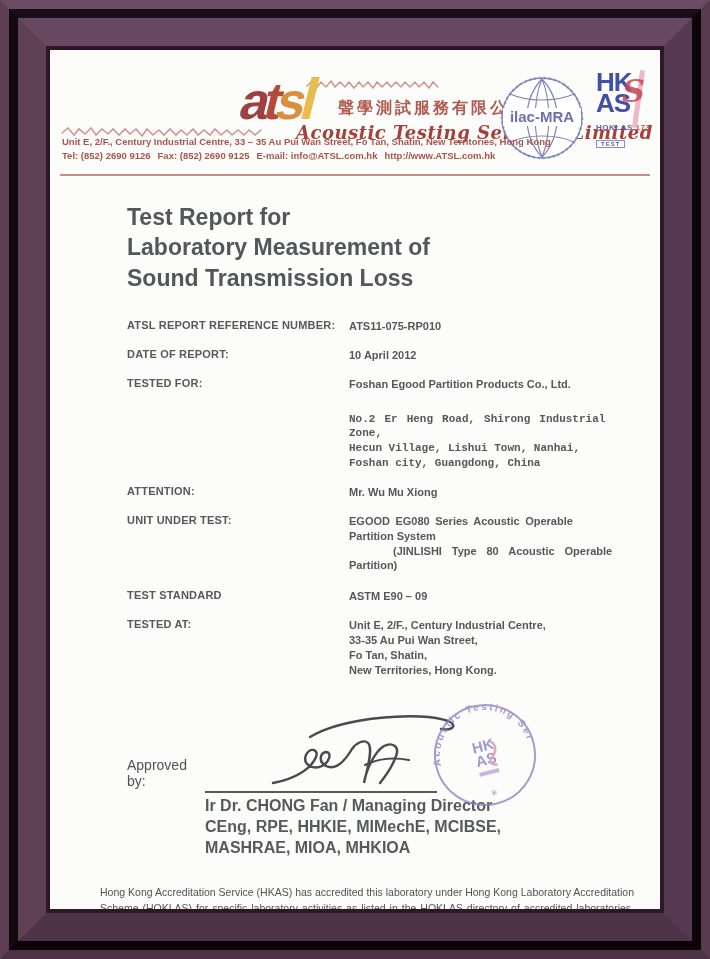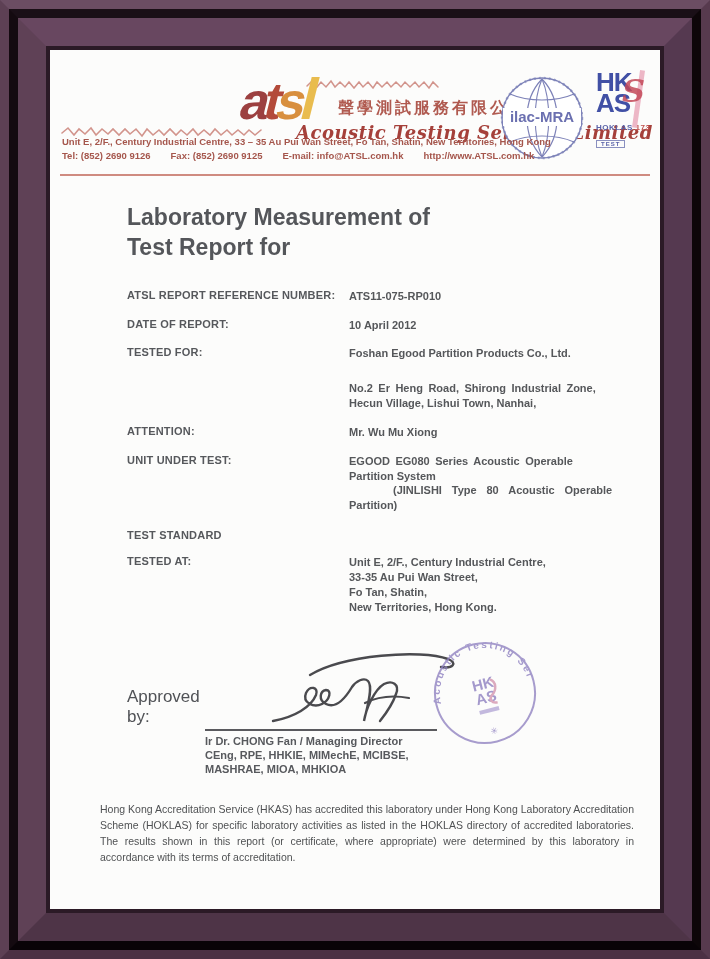--- a/index.html
+++ b/index.html
@@ -73,48 +73,48 @@
   .hkas-s-stroke { position: absolute; left: 40px; top: -2px; width: 5px; height: 58px;
     background: #edb7c6; transform: rotate(8deg); }
   .hoklas-line { margin-top: 8px; font-size: 8px; font-weight: bold; 
     color: #5a62a8; letter-spacing: 0.5px; }
   .hoklas-num { color: #c0504d; }
   .test-box { display: inline-block; margin-top: 1px; font-size: 6px; font-weight: bold;
     color: #5a62a8; border: 1px solid #8a90c0; padding: 0 4px; letter-spacing: 1px; }
 
   .addr-block { position: absolute; left: 12px; top: 70px; width: 520px; }
   .addr-line { font-size: 9.5px; font-weight: bold; color: #a5564c; margin-bottom: 3px; }
-  .contact-line { display: flex; gap: 20px; font-size: 9.5px; font-weight: bold; color: #a5564c; }
+  .contact-line { display: flex; gap: 7px; font-size: 9.5px; font-weight: bold; color: #a5564c; }
   .red-rule { margin: 8px 10px 0 10px; height: 2px; background: #cf8b80; }
 
   
   .report-title {
     margin: 26px 30px 0 77px;
     font-size: 23px; font-weight: bold; color: #54565a; line-height: 1.32;
   }
 
   
   .fields { margin: 26px 30px 0 77px; font-size: 11px; }
   .frow { display: flex; margin-bottom: 14px; }
   .flabel { width: 222px; flex: none; font-weight: bold; letter-spacing: 0.2px; color: #56585c; }
   .fvalue { width: 292px; font-weight: bold; font-size: 11px; color: #55575a; line-height: 1.35; }
   .gap-lg { margin-top: 16px; }
-  .gap-md { margin-top: 20px; }
+  .gap-md { margin-top: 20px; font-family: Liberation Mono, monospace; }
   .ws1 { word-spacing: 0.22em; }
   .ws2 { word-spacing: 0.62em; margin-left: 44px; }
 
   
   .approval { margin: 34px 30px 0 77px; position: relative; }
   .approve-row { display: flex; align-items: flex-end; }
-  .approve-label { font-size: 17px; color: #505256; padding-bottom: 4px; width: 78px; flex: none; }
+  .approve-label { font-size: 14px; color: #505256; padding-bottom: 4px; width: 78px; flex: none; }
   .sig-col { position: relative; }
   .sig-svg { display: block; margin-left: 10px; }
   .sig-line { width: 232px; border-top: 2px solid #5a5a5e; }
   .stamp { position: absolute; left: 218px; top: -18px; opacity: 0.9; }
-  .approver-block { margin-left: 78px; margin-top: 3px; font-size: 11px; font-weight: bold;
+  .approver-block { margin-left: 78px; margin-top: 3px; font-size: 16px; font-weight: bold;
     color: #57595d; line-height: 1.3; }
 
   
   .footer-note {
     margin: 26px 26px 0 50px;
     font-size: 10.5px; color: #4f5153; line-height: 1.5;
     text-align: justify;
   }
 </style>
 </head>
@@ -172,59 +172,62 @@
           <span>Tel: (852) 2690 9126</span>
           <span>Fax: (852) 2690 9125</span>
           <span>E-mail: info@ATSL.com.hk</span>
           <span>http://www.ATSL.com.hk</span>
         </div>
       </div>
     </div>
     <div class="red-rule"></div>
 
     <div class="report-title">
+      <div>Test Report for</div>
       <div>Laboratory Measurement of</div>
-      <div>Test Report for</div>
+      <div>Sound Transmission Loss</div>
     </div>
 
     <div class="fields">
       <div class="frow">
         <div class="flabel">ATSL REPORT REFERENCE NUMBER:</div>
         <div class="fvalue">ATS11-075-RP010</div>
       </div>
       <div class="frow">
         <div class="flabel">DATE OF REPORT:</div>
         <div class="fvalue">10 April 2012</div>
       </div>
       <div class="frow">
         <div class="flabel">TESTED FOR:</div>
         <div class="fvalue">Foshan Egood Partition Products Co., Ltd.</div>
       </div>
       <div class="frow gap-md">
         <div class="flabel"></div>
         <div class="fvalue">
           <div class="ws1">No.2 Er Heng Road, Shirong Industrial Zone,</div>
           <div>Hecun Village, Lishui Town, Nanhai,</div>
+          <div>Foshan city, Guangdong, China</div>
         </div>
       </div>
       <div class="frow">
         <div class="flabel">ATTENTION:</div>
         <div class="fvalue">Mr. Wu Mu Xiong</div>
       </div>
       <div class="frow">
         <div class="flabel">UNIT UNDER TEST:</div>
         <div class="fvalue">
           <div class="ws1">EGOOD EG080 Series Acoustic Operable</div>
           <div>Partition System</div>
           <div class="ws2">(JINLISHI Type 80 Acoustic Operable</div>
           <div>Partition)</div>
         </div>
       </div>
       <div class="frow gap-lg">
         <div class="flabel">TEST STANDARD</div>
+        <div class="fvalue">ASTM E90 – 09</div>
       </div>
       <div class="frow">
         <div class="flabel">TESTED AT:</div>
         <div class="fvalue">
           <div>Unit E, 2/F., Century Industrial Centre,</div>
           <div>33-35 Au Pui Wan Street,</div>
           <div>Fo Tan, Shatin,</div>
           <div>New Territories, Hong Kong.</div>
         </div>
       </div>

